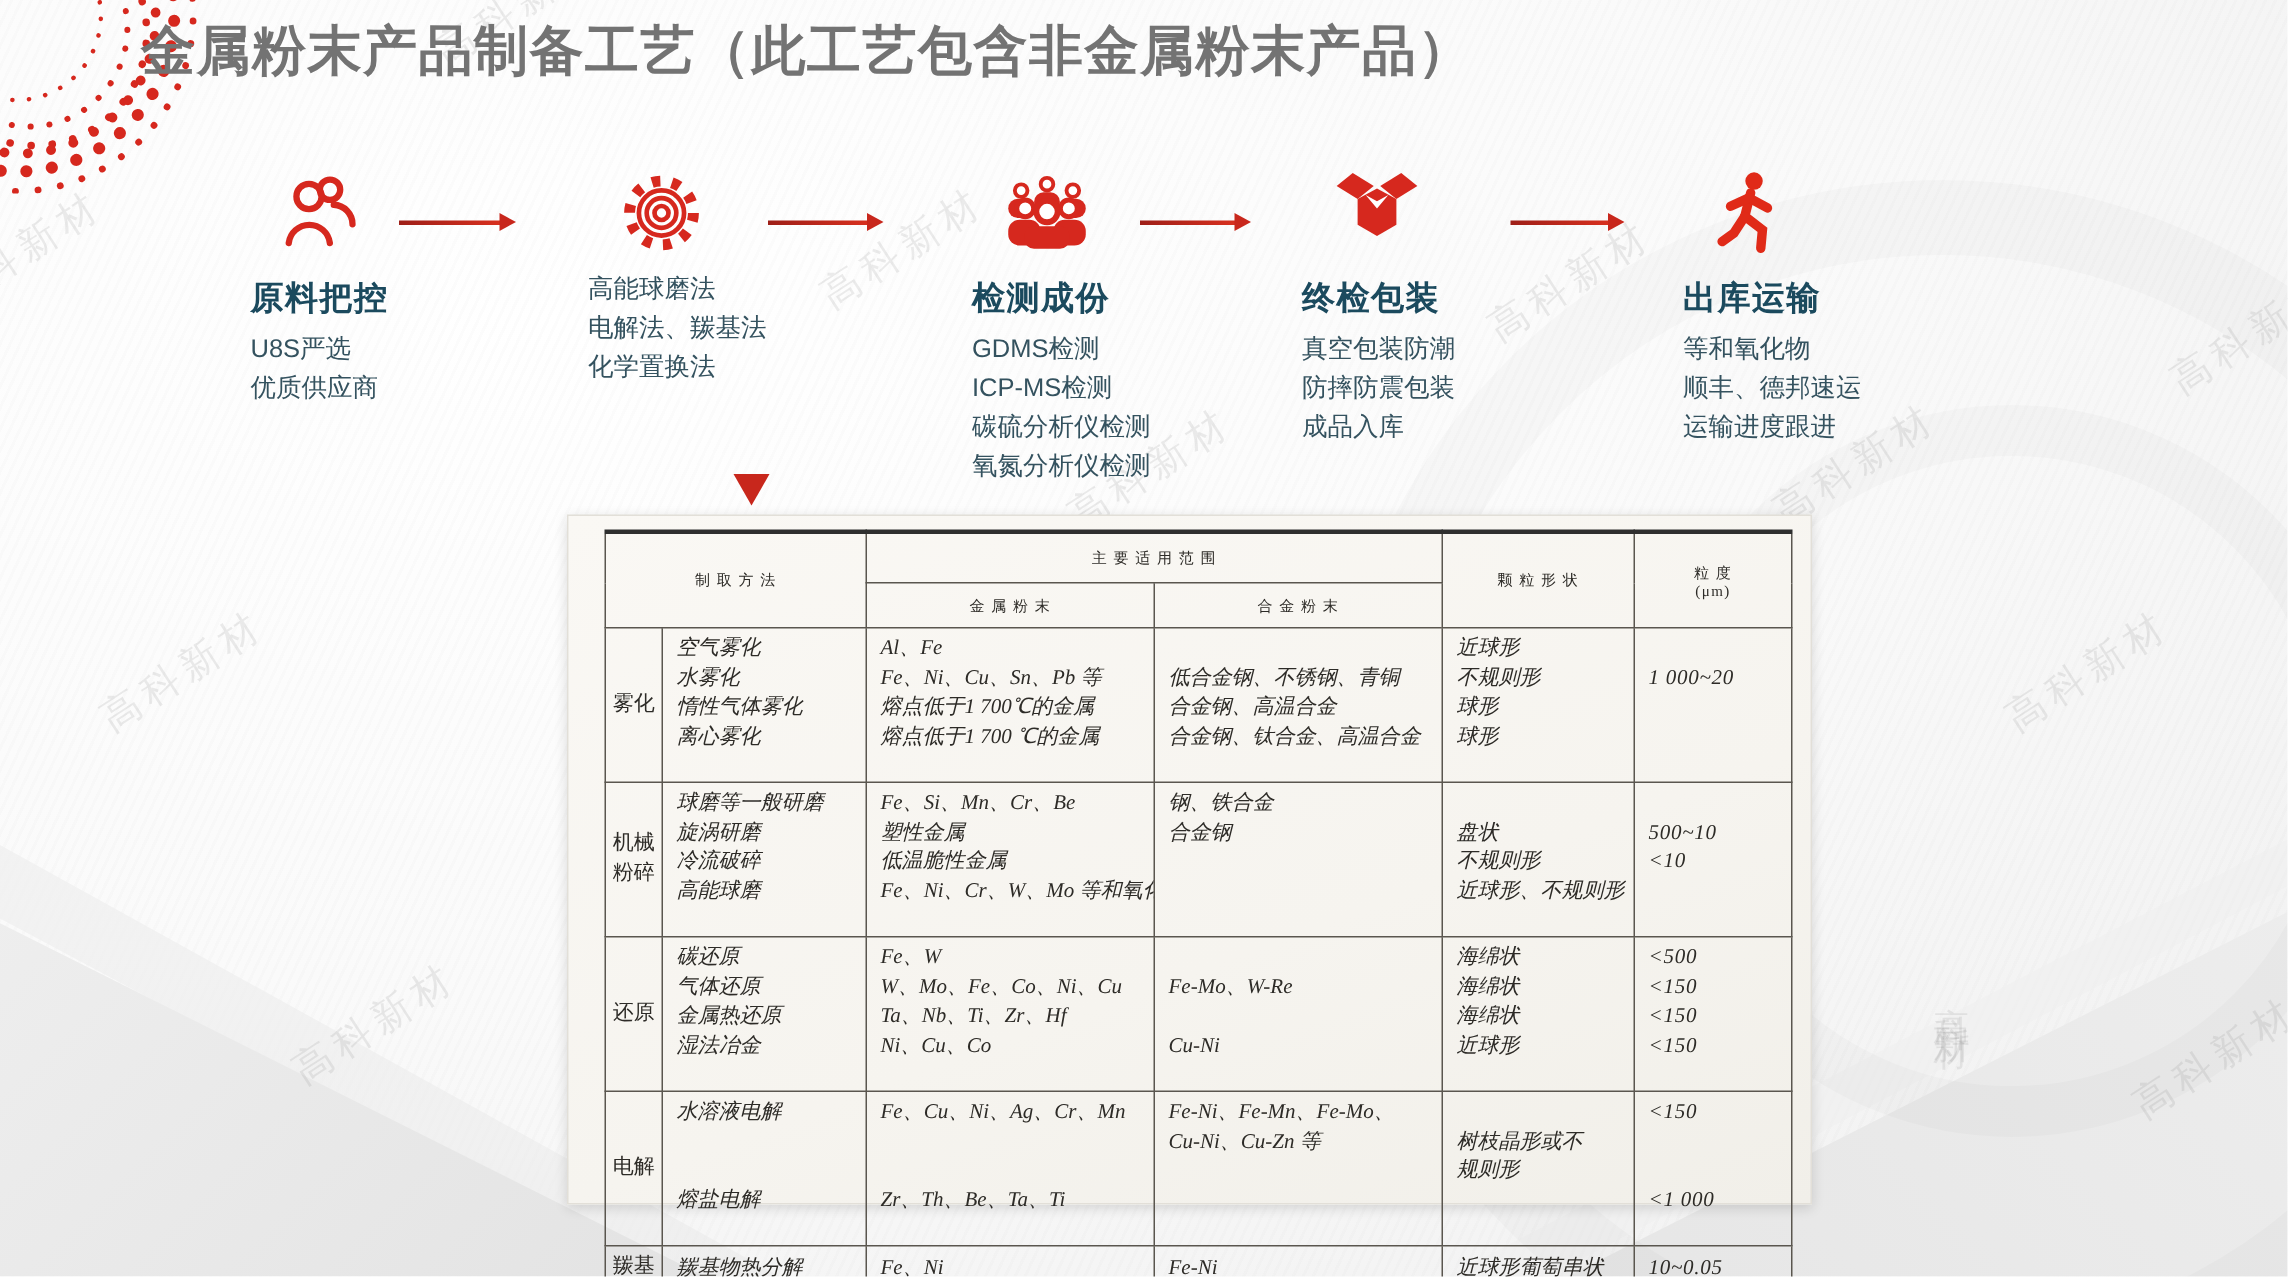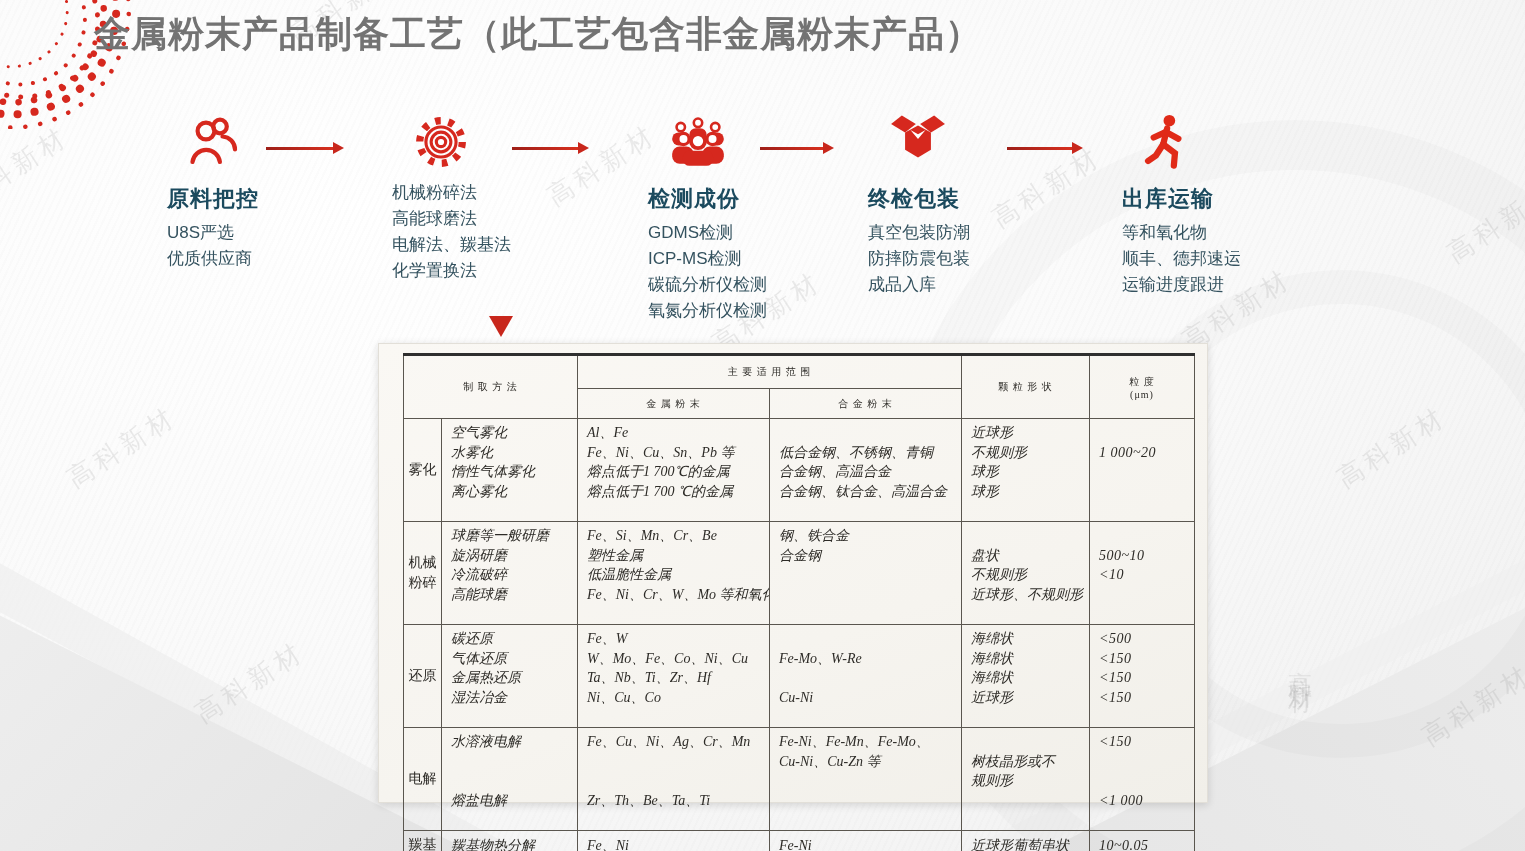--- a/index.html
+++ b/index.html
@@ -143,21 +143,20 @@
     <svg width="54" height="56" viewBox="0 0 52 52">
       <g stroke="#d6281e" fill="none">
         <circle cx="26" cy="26" r="4.5" stroke-width="3"></circle>
         <circle cx="26" cy="26" r="9.5" stroke-width="3"></circle>
         <circle cx="26" cy="26" r="14.5" stroke-width="3"></circle>
         <circle cx="26" cy="26" r="20.5" stroke-width="7" stroke-dasharray="5.4 7.5"></circle>
       </g>
     </svg>
   </div>
   <div class="items">
-      <div class="line">机械粉碎法</div>
       <div class="line">高能球磨法</div>
       <div class="line">电解法、羰基法</div>
       <div class="line">化学置换法</div>
     </div>
 </div>
 
 <div class="step s3">
   <div class="icon">
     <svg width="56" height="52" viewBox="0 0 52 48">
       <g fill="#d6281e">

